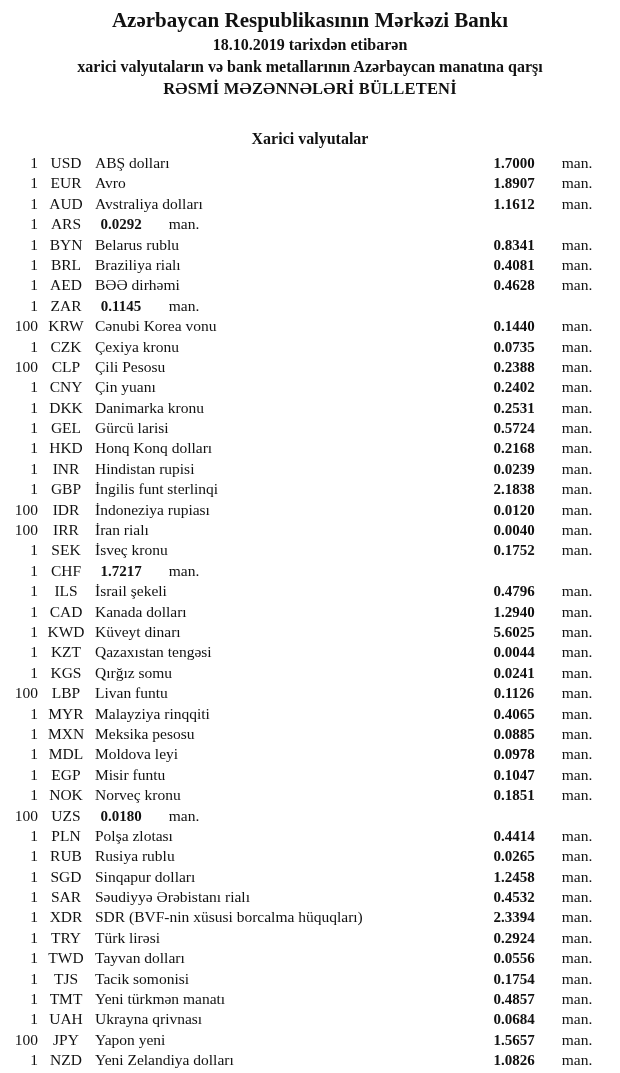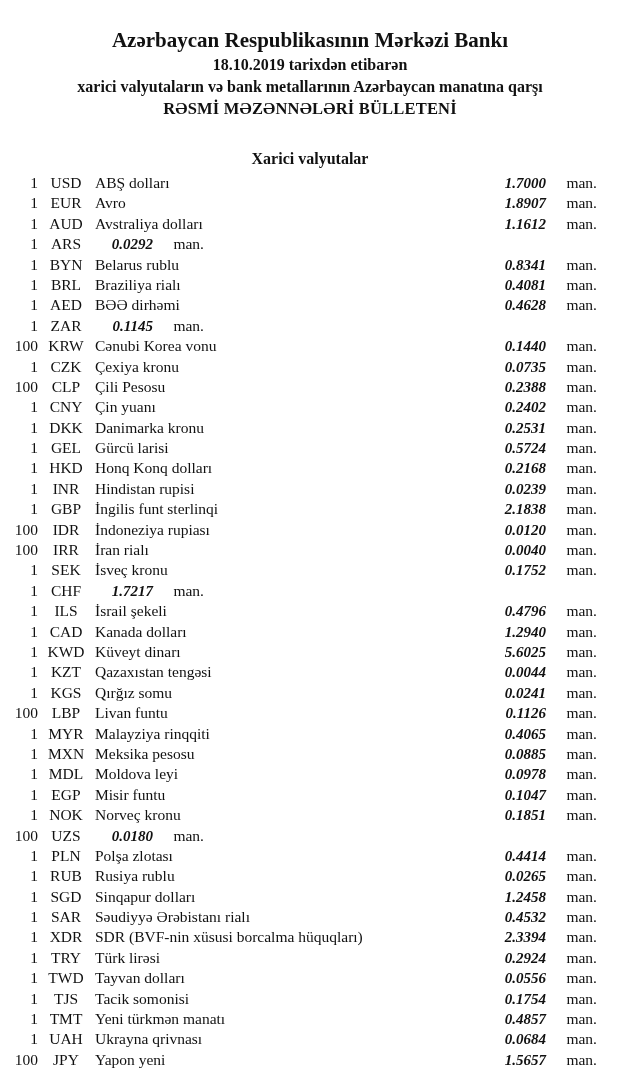--- a/index.html
+++ b/index.html
@@ -10,21 +10,20 @@
     height: 1073px;
     overflow: hidden;
     font-family: "Liberation Serif", "DejaVu Serif", serif;
     color: #111111;
   }
   .page {
     width: 620px;
     height: 782px;
     position: relative;
     box-sizing: border-box;
-    margin-top: 20px;
   }
   .doc-header {
     text-align: center;
     padding-top: 6px;
   }
   .bank-title {
     font-size: 21px;
     font-weight: bold;
     line-height: 28px;
   }
@@ -70,30 +69,29 @@
     flex: 0 0 auto;
   }
   .name {
     flex: 1 1 auto;
     margin-left: 6px;
     overflow: hidden;
   }
   .rate {
     flex: 0 0 auto;
     width: 64px;
-    text-align: right;
+    text-align: center;
     font-weight: bold;
-    font-style: italic;
     font-size: 15px;
   }
   .unit {
     flex: 0 0 auto;
     width: 40px;
     margin-left: 11px;
-    text-align: right;
+    text-align: center;
   }
 </style>
 </head>
 <body>
 
 <div class="page">
 
   <header class="doc-header">
     <div class="bank-title">Azərbaycan Respublikasının Mərkəzi Bankı</div>
     <div class="h-line">18.10.2019 tarixdən etibarən</div>

